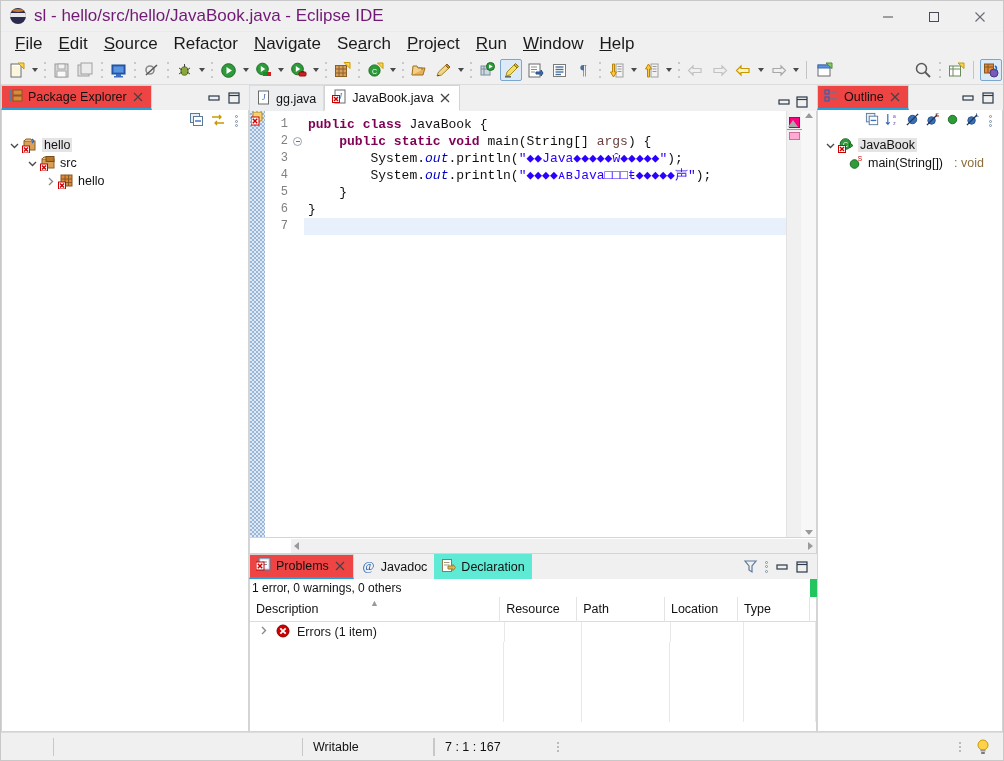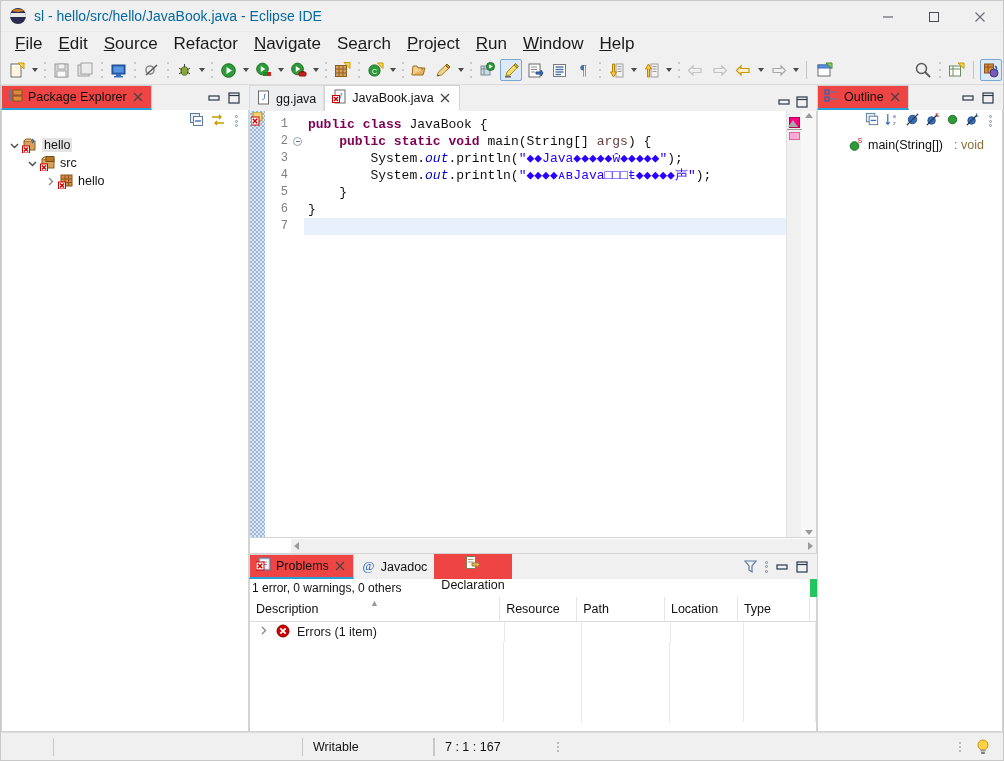--- a/index.html
+++ b/index.html
@@ -41,21 +41,21 @@
     content: ""; position: absolute;
     left: 0; right: 0; top: 5px; height: 4px;
     background: #e8e8e8;
   }
   .titlebar .app-icon::after {
     content: ""; position: absolute;
     left: 2px; right: 2px; top: 1px; height: 3px;
     background: #c97b2a; border-radius: 50%;
   }
   .title-text {
-    font-size: 14px; color: #0369a1;
+    font-size: 17px; color: #701a75;
     white-space: nowrap;
   }
   .win-controls {
     position: absolute; right: 0; top: 0;
     height: 31px; display: flex;
   }
   .win-btn {
     width: 46px; height: 31px;
     display: flex; align-items: center; justify-content: center;
     color: #4a4a55;
@@ -1030,21 +1030,21 @@
 
           <div class="vtab" style="background:#f0f0f0; border-color:transparent;">
             <span>
               <svg width="15" height="15" viewBox="0 0 15 15">
                   <text x="7.5" y="12" font-size="13" fill="#2a63b8" text-anchor="middle" font-family="Liberation Serif">@</text>
                 </svg>
             </span>
             <span class="lbl">Javadoc</span>
           </div>
 
-          <div class="vtab" style="background:#ef4444; border-color:transparent;flex-direction:column;">
+          <div class="vtab" style="background:#5eead4; border-color:transparent;">
             <span>
               <svg width="15" height="15" viewBox="0 0 15 15">
                 <rect x="1.5" y="1.5" width="9" height="12" fill="#fff" stroke="#8a7a5a"></rect>
                 <line x1="3" y1="4.5" x2="8.5" y2="4.5" stroke="#a89878"></line>
                 <line x1="3" y1="7" x2="8.5" y2="7" stroke="#a89878"></line>
                 <polygon points="7,8 12,8 12,6.5 14.5,9.5 12,12.5 12,11 7,11" fill="#e0b45a" stroke="#a07f2a"></polygon>
               </svg>
             </span>
             <span class="lbl">Declaration</span>
           </div>
@@ -1237,20 +1237,38 @@
         <span class="view-menu">
             <b></b>
             <b></b>
             <b></b>
           </span>
       </div>
 
       <div class="view-content">
         <div class="tree">
 
+          <div class="tnode">
+            <span class="twist">
+              <svg width="11" height="11" viewBox="0 0 11 11">
+                  <polyline points="2,4 5.5,7.5 9,4" fill="none" stroke="#4a4a4a" stroke-width="1.4"></polyline>
+                </svg>
+            </span>
+            <span class="tico">
+              <svg width="16" height="16" viewBox="0 0 16 16">
+                <circle cx="7.5" cy="7" r="5.3" fill="#2e9b3a" stroke="#1d6b25"></circle>
+                <text x="7.5" y="10" font-size="7" fill="#fff" text-anchor="middle" font-family="Liberation Sans">C</text>
+                <polygon points="11.5,6 15,8.5 11.5,11" fill="#2e9b3a" stroke="#1d6b25"></polygon>
+                <rect x="0.5" y="8.5" width="7" height="7" fill="#fff" stroke="#cc0000"></rect>
+                <line x1="2" y1="10" x2="6" y2="14" stroke="#cc0000" stroke-width="1.4"></line>
+                <line x1="6" y1="10" x2="2" y2="14" stroke="#cc0000" stroke-width="1.4"></line>
+              </svg>
+            </span>
+            <span class="tlabel sel-bg">JavaBook</span>
+          </div>
 
           <div class="tnode" style="padding-left:26px">
             <span class="tico">
               <svg width="16" height="16" viewBox="0 0 16 16">
                 <circle cx="6.5" cy="9" r="4.3" fill="#2e9b3a" stroke="#1d6b25"></circle>
                 <text x="12" y="6" font-size="6.5" fill="#cc0000" text-anchor="middle" font-family="Liberation Sans">S</text>
               </svg>
             </span>
             <span class="tlabel">main(String[])</span>
             <span class="tlabel dim" style="margin-left:11px">: void</span>

